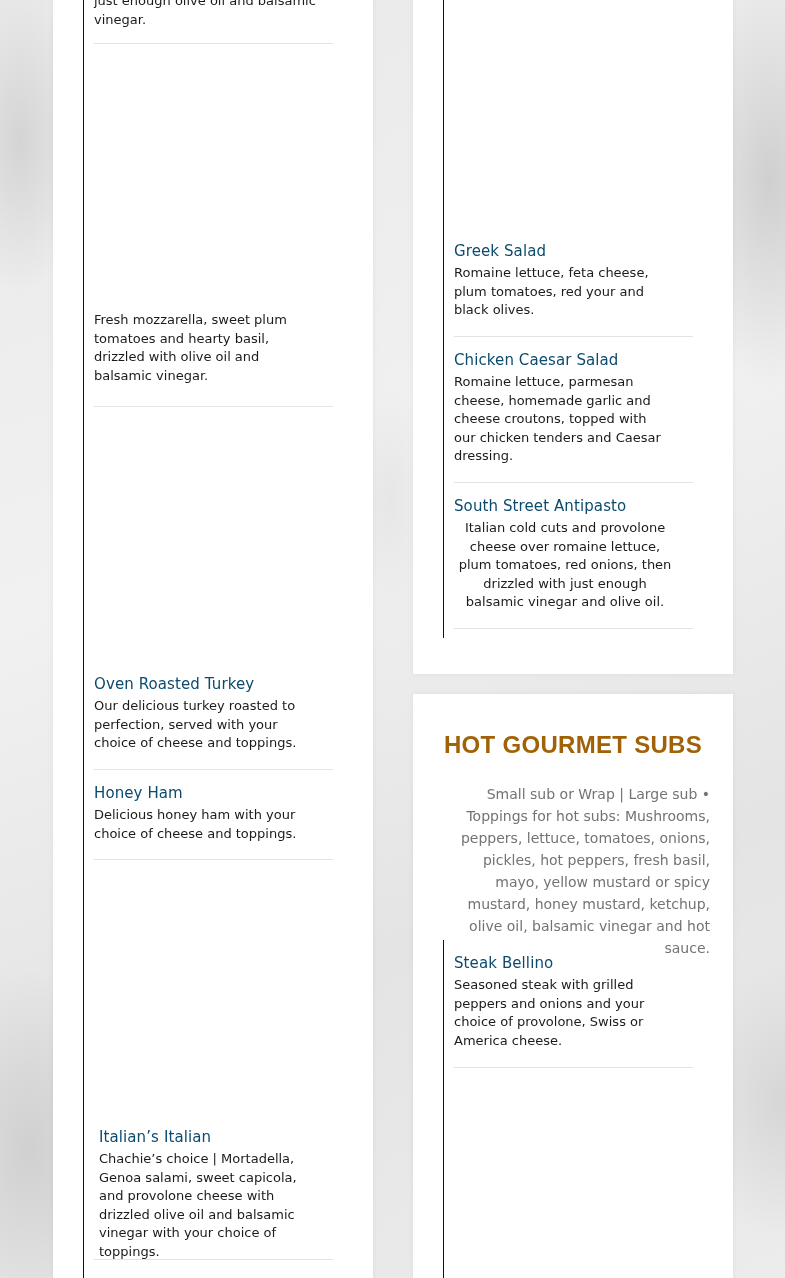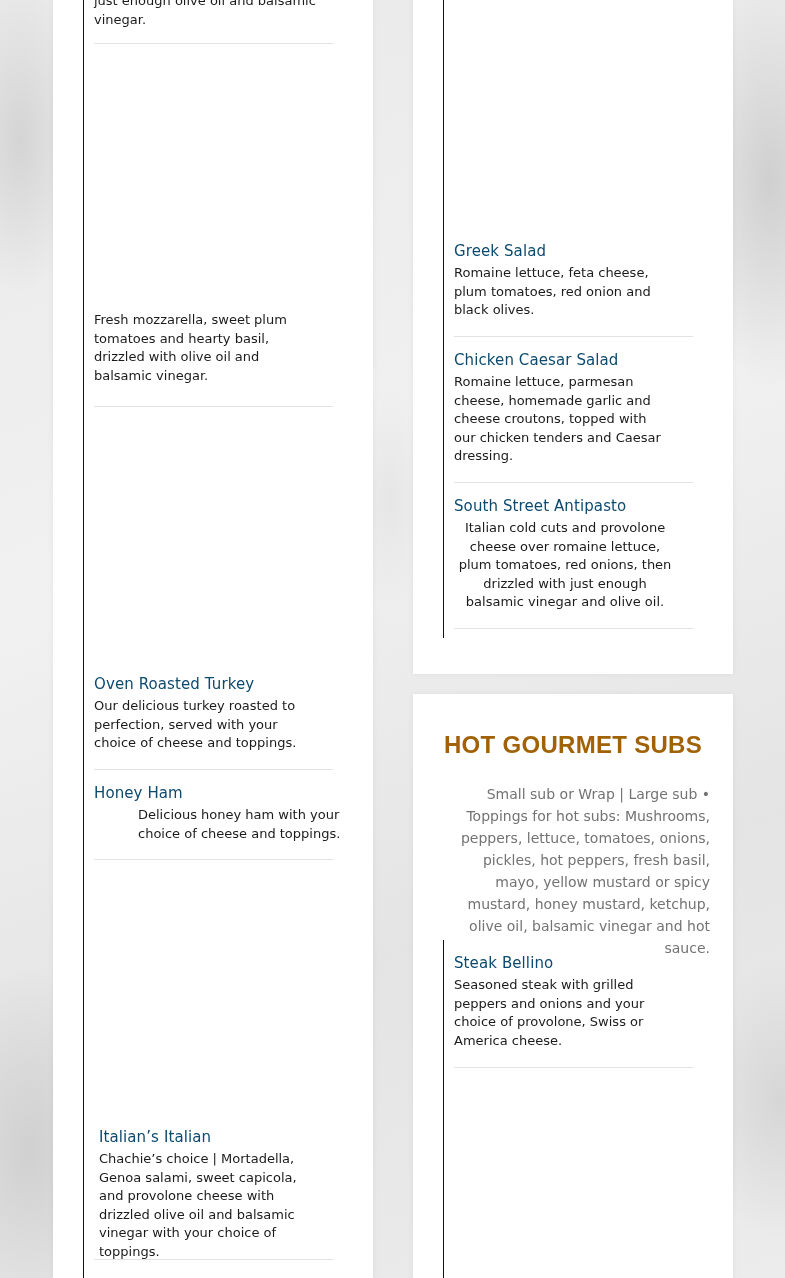--- a/index.html
+++ b/index.html
@@ -65,36 +65,36 @@
 <div class="sep" style="left:94px; top:406px;"></div>
 
 <div class="item" style="left:94px; top:674px;">
   <p class="item-title">Oven Roasted Turkey</p>
   <p class="item-desc" style="width:205px;">Our delicious turkey roasted to perfection, served with your choice of cheese and toppings.</p>
 </div>
 <div class="sep" style="left:94px; top:769px;"></div>
 
 <div class="item" style="left:94px; top:783px;">
   <p class="item-title">Honey Ham</p>
-  <p class="item-desc" style="width:205px;margin-left:44px;">Delicious honey ham with your choice of cheese and toppings.</p>
+  <p class="item-desc" style="width:205px;">Delicious honey ham with your choice of cheese and toppings.</p>
 </div>
 <div class="sep" style="left:94px; top:859px;"></div>
 
 <div class="item" style="left:99px; top:1127px;">
   <p class="item-title">Italian’s Italian</p>
   <p class="item-desc">Chachie’s choice | Mortadella, Genoa salami, sweet capicola, and provolone cheese with drizzled olive oil and balsamic vinegar with your choice of toppings.</p>
 </div>
 <div class="sep" style="left:94px; top:1259px;"></div>
 
 <div class="card card-right-top"></div>
 <div class="vrule" style="left:443px; top:0; height:638px;"></div>
 
 <div class="item" style="left:454px; top:241px;">
   <p class="item-title">Greek Salad</p>
-  <p class="item-desc" style="width:200px;">Romaine lettuce, feta cheese, plum tomatoes, red onion and black olives.</p>
+  <p class="item-desc" style="width:200px;">Romaine lettuce, feta cheese, plum tomatoes, red your and black olives.</p>
 </div>
 <div class="sep" style="left:454px; top:336px;"></div>
 
 <div class="item" style="left:454px; top:350px;">
   <p class="item-title">Chicken Caesar Salad</p>
   <p class="item-desc" style="width:215px;">Romaine lettuce, parmesan cheese, homemade garlic and cheese croutons, topped with our chicken tenders and Caesar dressing.</p>
 </div>
 <div class="sep" style="left:454px; top:482px;"></div>
 
 <div class="item" style="left:454px; top:496px;">

